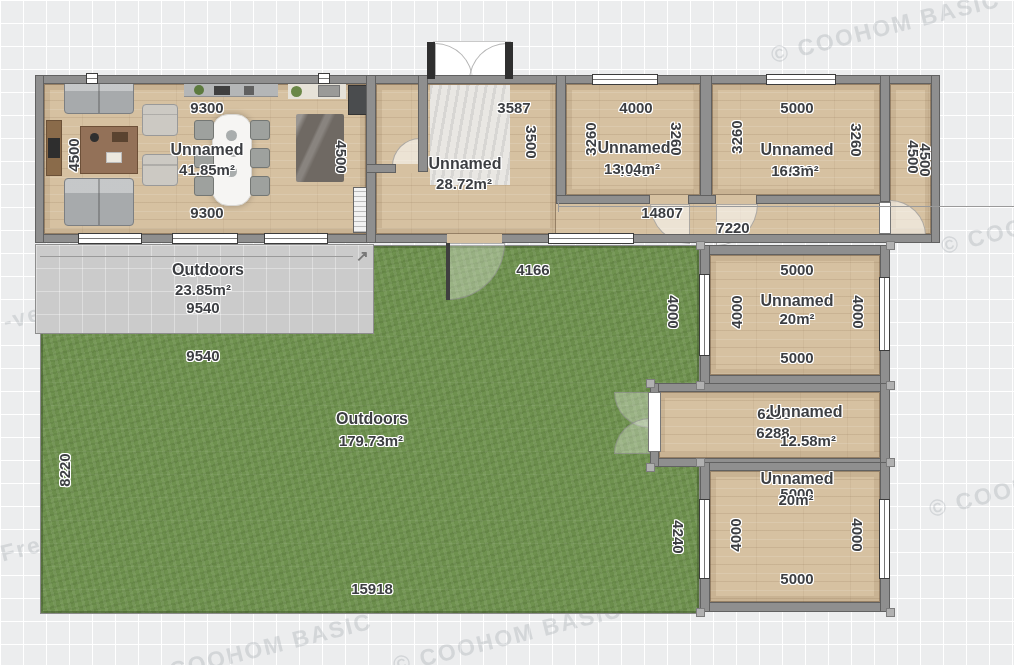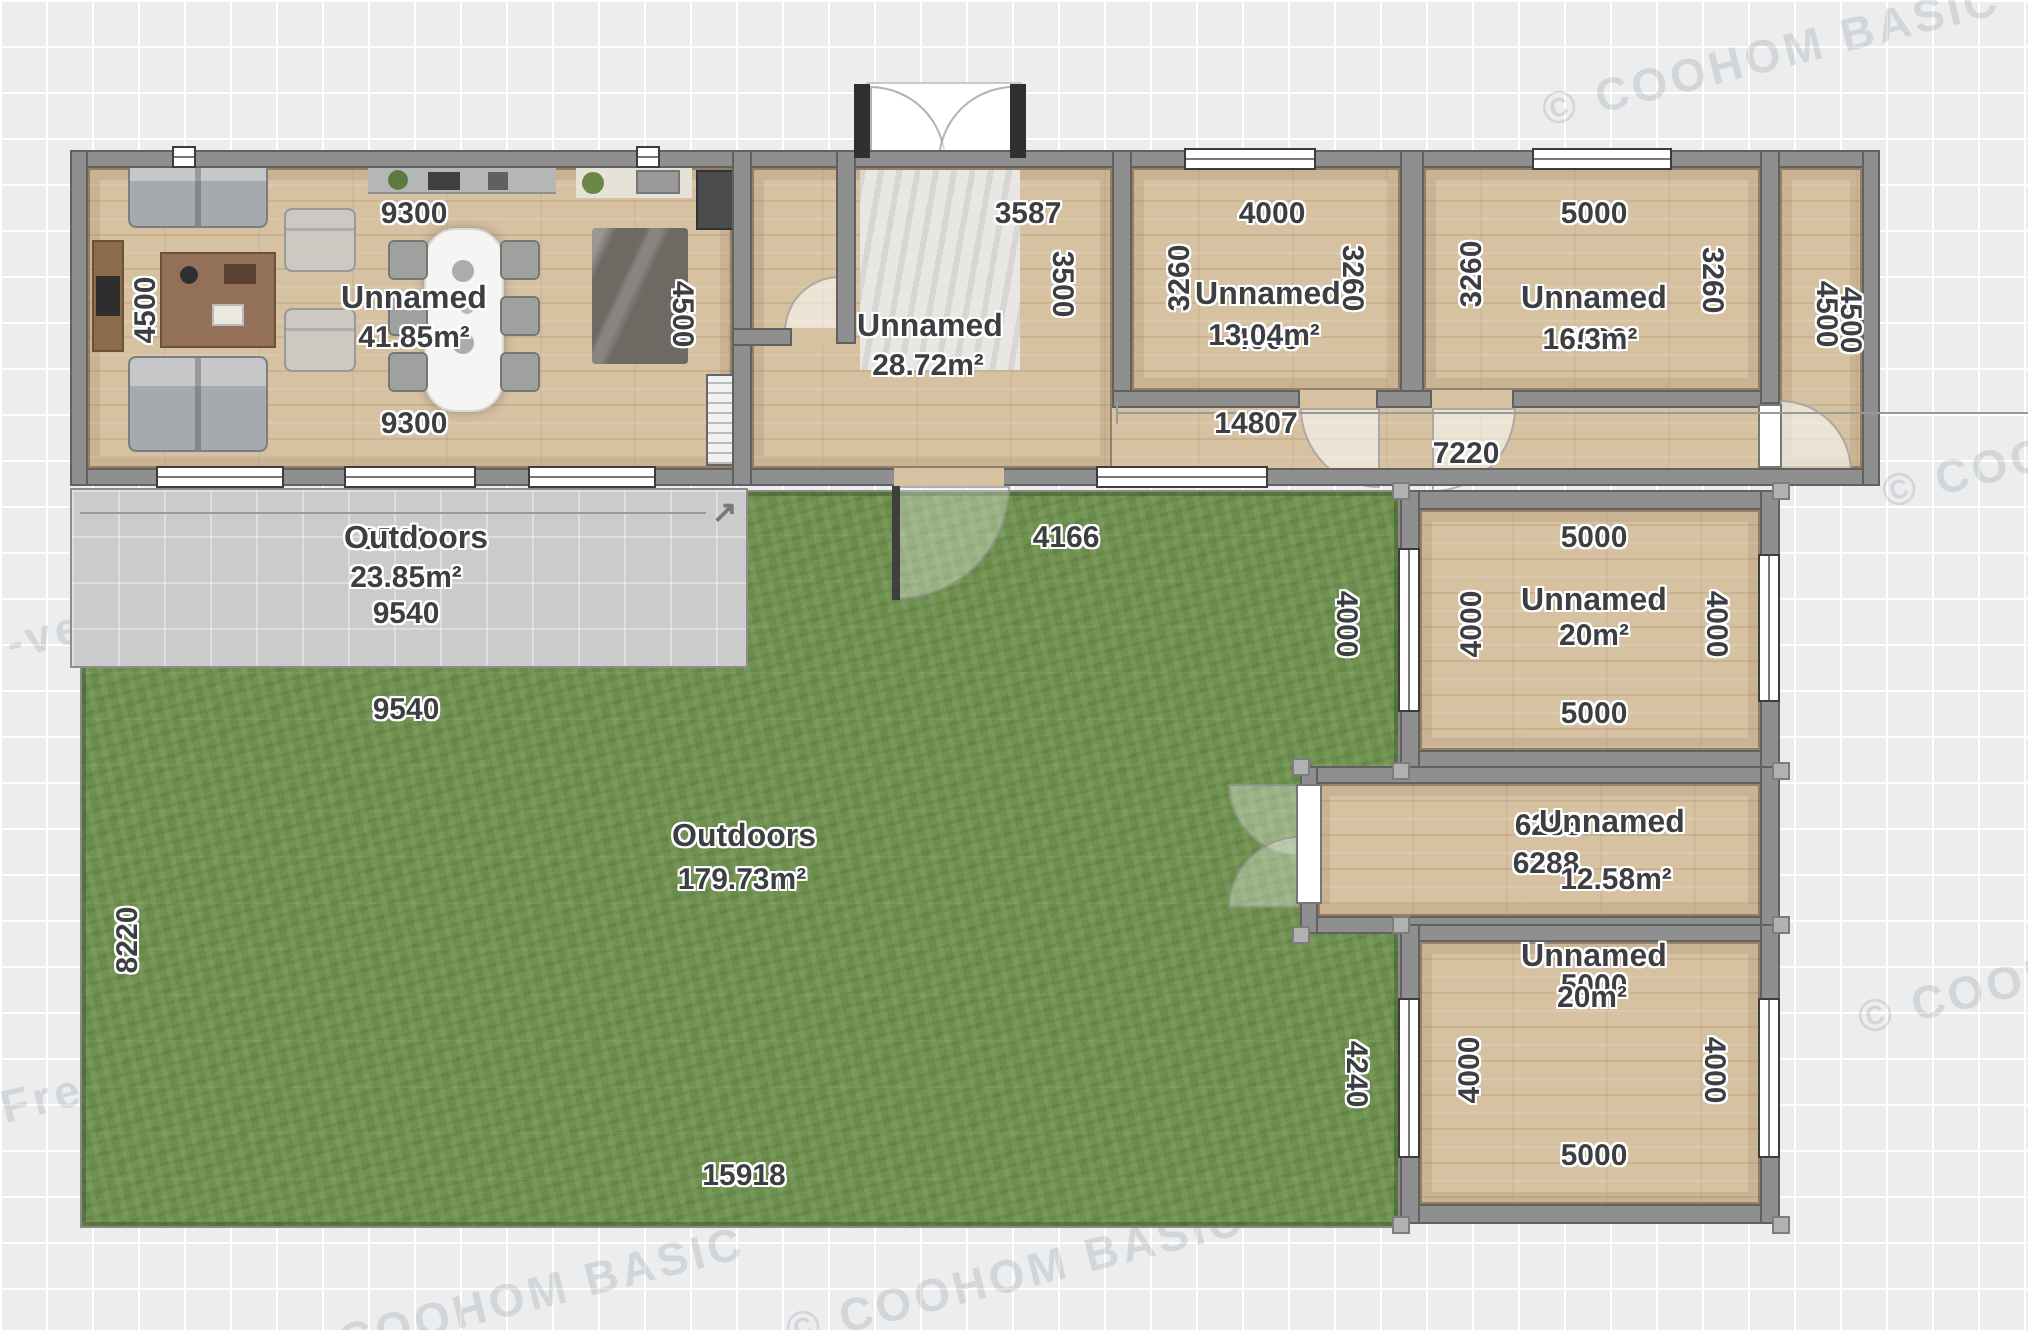--- a/index.html
+++ b/index.html
@@ -231,21 +231,21 @@
   <div class="dim" style="left:797px;top:107px">5000</div>
   <div class="dim" style="left:797px;top:170px">5000</div>
   <div class="dim v" style="left:736px;top:137px">3260</div>
   <div class="dim vr" style="left:856px;top:140px">3260</div>
   <div class="rname" style="left:797px;top:150px">Unnamed</div>
   <div class="rarea" style="left:795px;top:170px">16.3m²</div>
 
   <div class="dim vr" style="left:913px;top:157px">4500</div>
   <div class="dim vr" style="left:925px;top:160px">4500</div>
 
-  <div class="dim" style="left:628px;top:212px">14807</div>
+  <div class="dim" style="left:662px;top:212px">14807</div>
   <div class="dim" style="left:733px;top:227px">7220</div>
 
   <div class="dim" style="left:797px;top:269px">5000</div>
   <div class="dim" style="left:797px;top:357px">5000</div>
   <div class="dim v" style="left:736px;top:312px">4000</div>
   <div class="dim vr" style="left:858px;top:312px">4000</div>
   <div class="dim vr" style="left:673px;top:312px">4000</div>
   <div class="rname" style="left:797px;top:301px">Unnamed</div>
   <div class="rarea" style="left:797px;top:318px">20m²</div>
 

